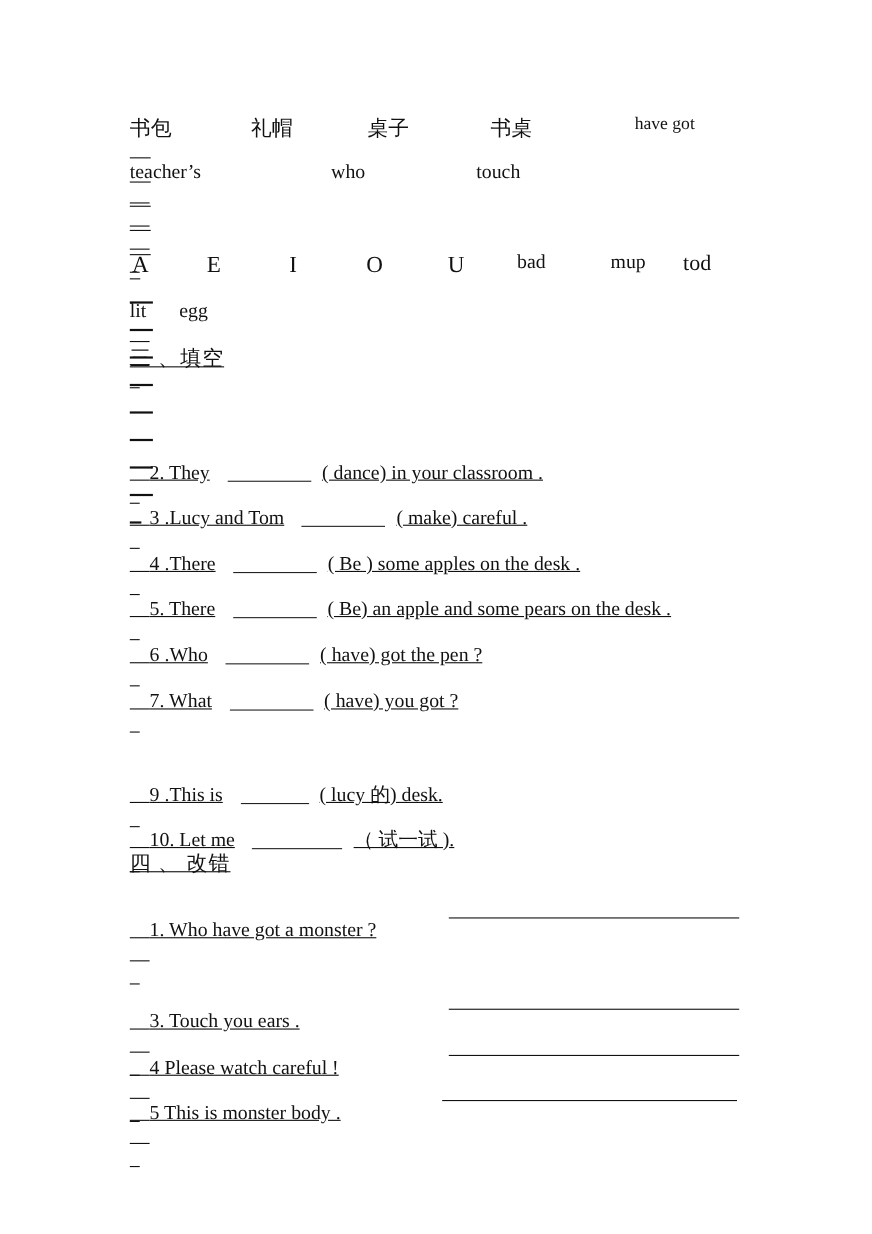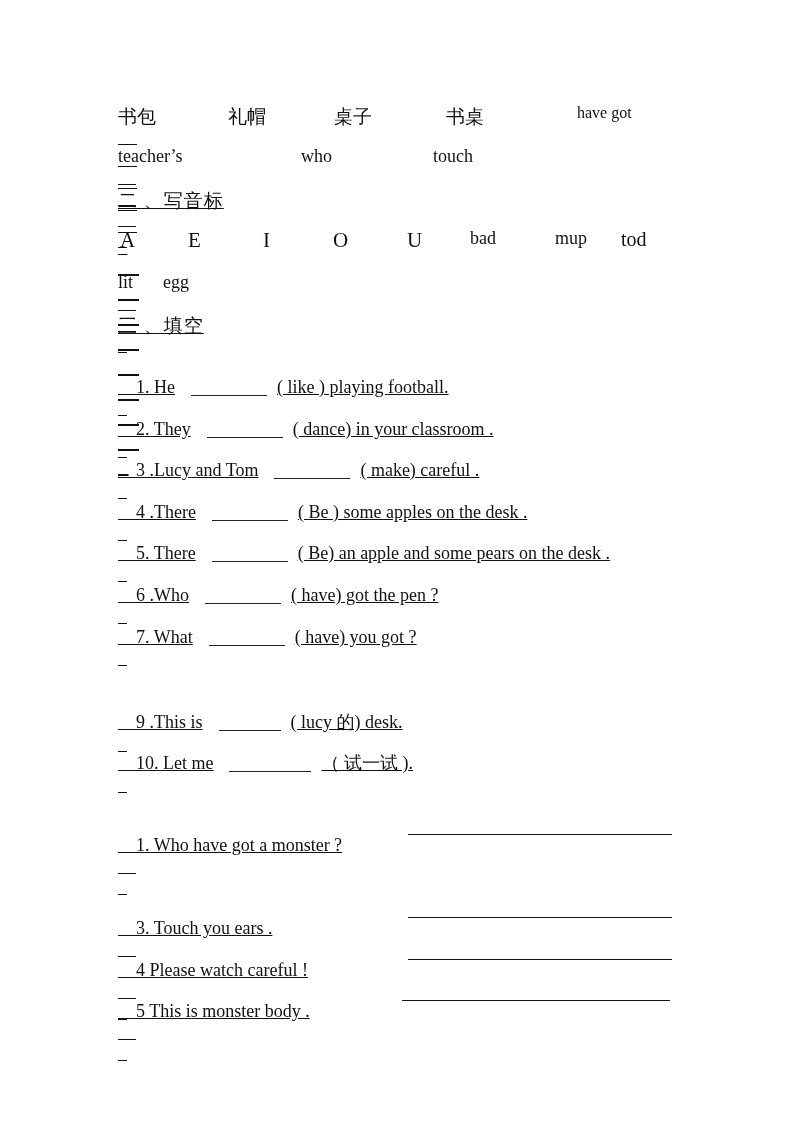--- a/index.html
+++ b/index.html
@@ -52,43 +52,39 @@
     <span class="posword" style="left:328px">书桌</span>
     <span class="posword" style="left:459px;font-size:16px">have got</span>
   </div>
 
   <div class="line" style="top:146px">
     <span class="posword" style="left:0px">teacher’s</span>
     <span class="posword" style="left:183px">who</span>
     <span class="posword" style="left:315px">touch</span>
   </div>
 
-  <div class="line cn heading" style="top:188px">二 、写音标</div>
 
   <div class="line vowels" style="top:228px">
     <span class="posword" style="left:2px">A</span>
     <span class="posword" style="left:70px">E</span>
     <span class="posword" style="left:145px">I</span>
     <span class="posword" style="left:215px">O</span>
     <span class="posword" style="left:289px">U</span>
     <span class="posword" style="left:352px;font-size:18px">bad</span>
     <span class="posword" style="left:437px;font-size:18px">mup</span>
     <span class="posword" style="left:503px;font-size:20px">tod</span>
   </div>
 
   <div class="line" style="top:272px">
     <span class="posword" style="left:0px">lit</span>
     <span class="posword" style="left:45px">egg</span>
   </div>
 
   <div class="line cn heading" style="top:313px">三 、填空</div>
 
-  <div class="line" style="top:356px">
-    <span>1. He</span><span class="blank"></span><span>( like ) playing football.</span>
-  </div>
   <div class="line" style="top:398px">
     <span>2. They</span><span class="blank"></span><span>( dance) in your classroom .</span>
   </div>
   <div class="line" style="top:439px">
     <span>3 .Lucy and Tom</span><span class="blank"></span><span>( make) careful .</span>
   </div>
   <div class="line" style="top:481px">
     <span>4 .There</span><span class="blank"></span><span>( Be ) some apples on the desk .</span>
   </div>
   <div class="line" style="top:522px">
@@ -100,20 +96,21 @@
   <div class="line" style="top:606px">
     <span>7. What</span><span class="blank"></span><span>( have) you got ?</span>
   </div>
   <div class="line" style="top:689px">
     <span>9 .This is</span><span class="blank" style="width:62px"></span><span>( lucy 的) desk.</span>
   </div>
   <div class="line" style="top:730px">
     <span>10. Let me</span><span class="blank" style="width:82px"></span><span>（ 试一试 ).</span>
   </div>
 
+  <div class="line cn heading" style="top:772px">四 、 改错</div>
 
   <div class="line" style="top:814px">
     <span>1. Who have got a monster ?</span>
     <span class="ansline"></span>
   </div>
   <div class="line" style="top:897px">
     <span>3. Touch you ears .</span>
     <span class="ansline"></span>
   </div>
   <div class="line" style="top:939px">

